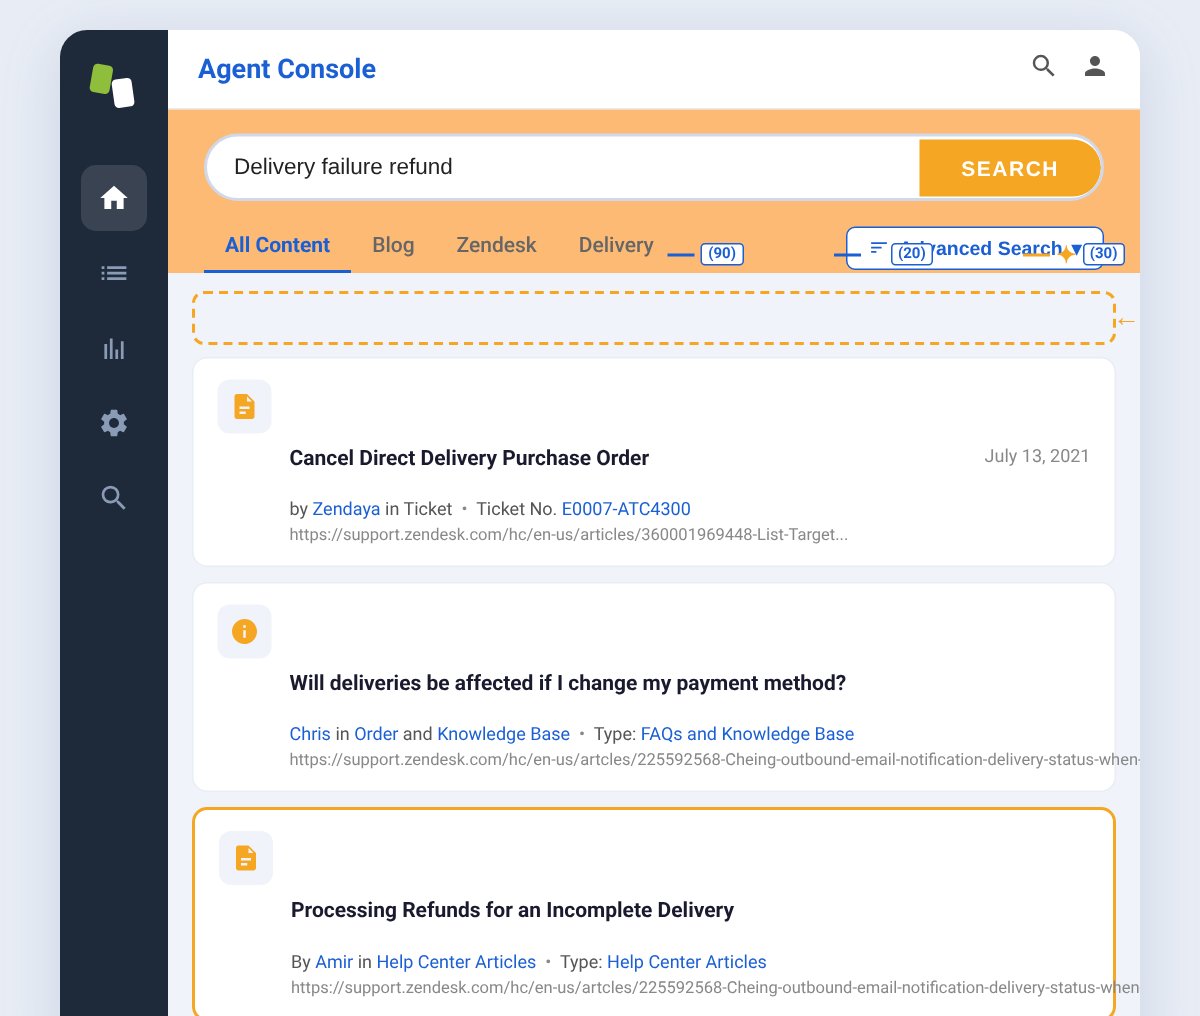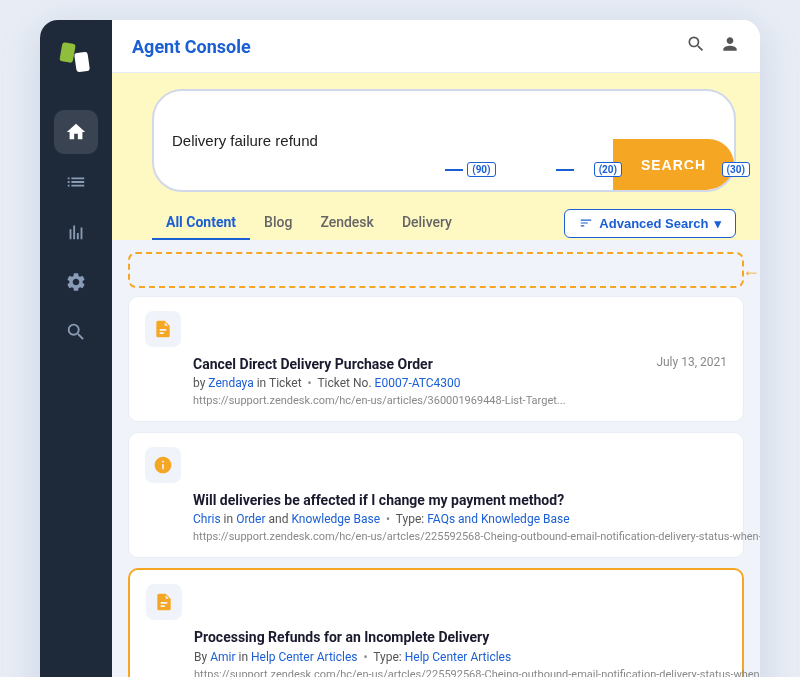--- a/index.html
+++ b/index.html
@@ -95,22 +95,22 @@
       gap: 14px;
       align-items: center;
     }
     .top-bar-icon {
       color: #555;
       cursor: pointer;
     }
     .top-bar-icon svg { width: 20px; height: 20px; }
 
     .search-section {
-      background: #fef9c3;
-      padding: 16px 24px 0 40px;
+      background: #fdba74;
+      padding: 16px 24px 0 24px;
     }
     .search-bar {
       display: flex;
       align-items: center;
       border: 2px solid #d0d8ea;
       border-radius: 30px;
       overflow: hidden;
       background: #fff;
       margin-bottom: 14px;
     }
@@ -123,26 +123,25 @@
       color: #222;
       background: transparent;
     }
     .search-btn {
       background: #f5a623;
       color: #fff;
       font-weight: 700;
       font-size: 14px;
       border: none;
       padding: 0 28px;
-      height: 51px;
+      height: 38px;
       border-radius: 0 28px 28px 0;
       cursor: pointer;
       letter-spacing: 1px;
       text-transform: uppercase;
-      margin-top: 48px;
     }
     .filter-tabs {
       display: flex;
       align-items: center;
       gap: 0;
       padding-bottom: 0;
     }
     .tab {
       padding: 8px 14px;
       font-size: 14px;
@@ -243,21 +242,21 @@
     }
     .result-date {
       font-size: 12px;
       color: #888;
       white-space: nowrap;
       flex-shrink: 0;
     }
     .result-meta {
       font-size: 12px;
       color: #555;
-      margin-top: 3px;
+      margin-top: 17px;
     }
     .result-meta a, .link-text {
       color: #1a5fd4;
       text-decoration: none;
     }
     .result-url {
       font-size: 11px;
       color: #888;
       margin-top: 4px;
       white-space: nowrap;

